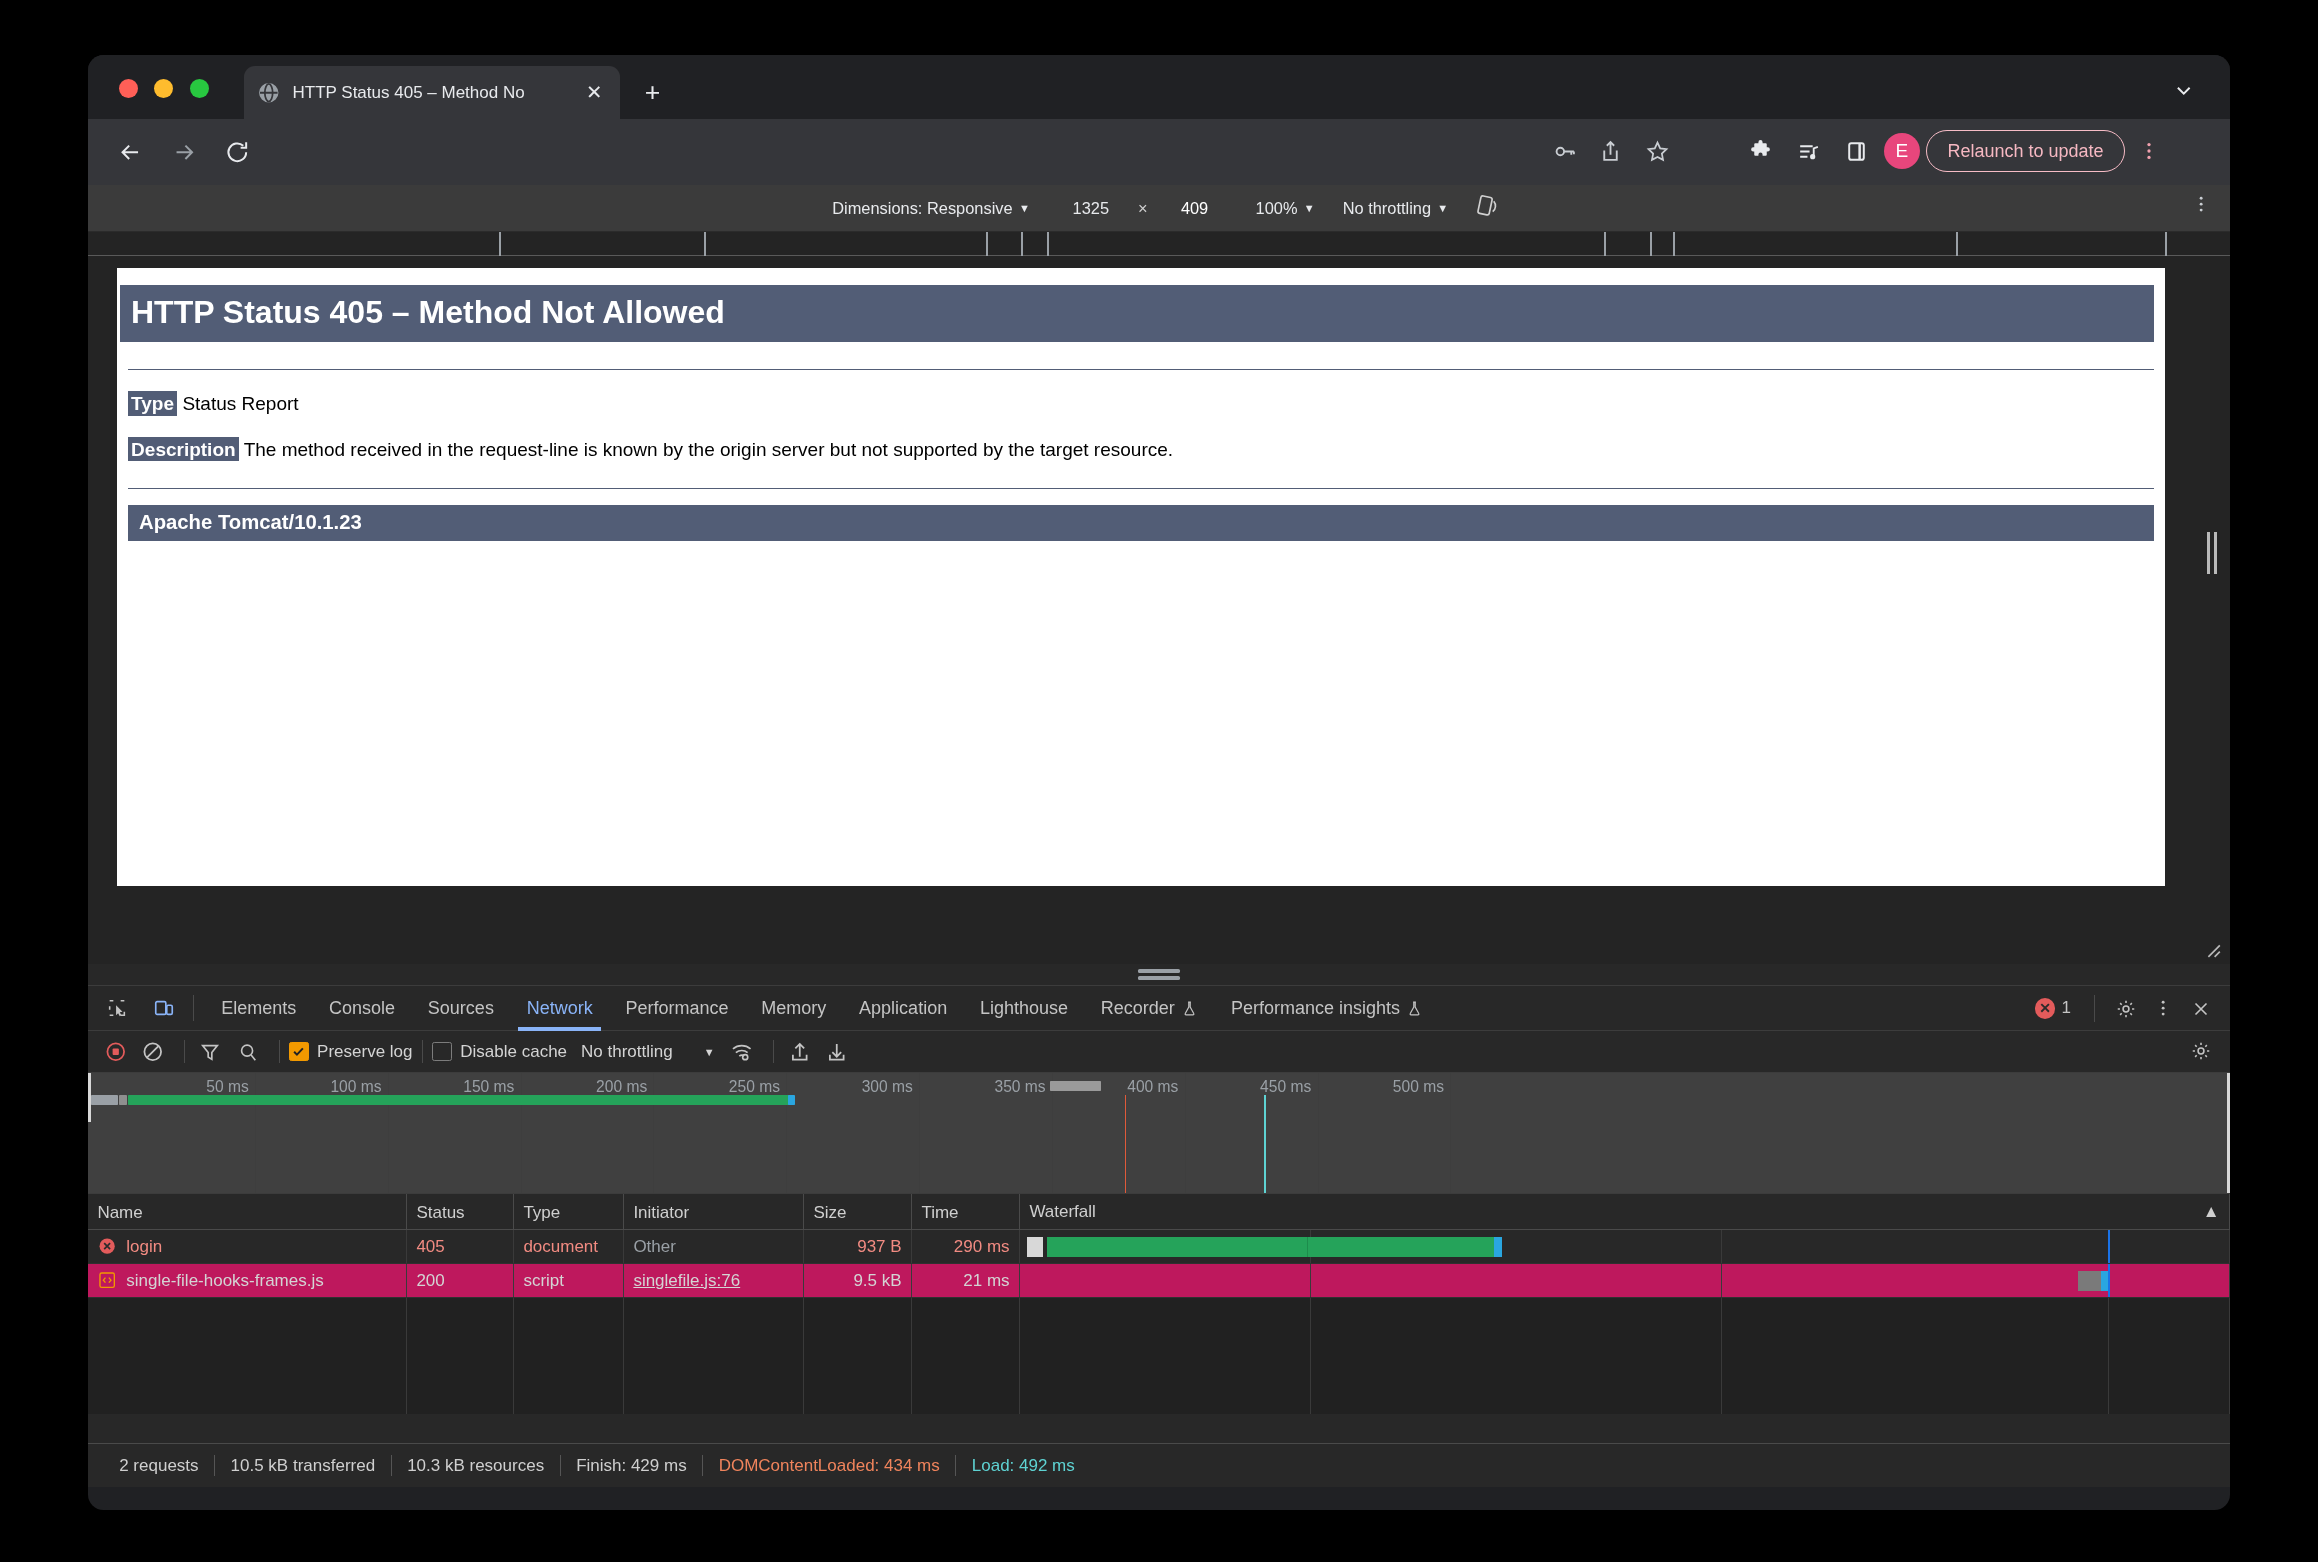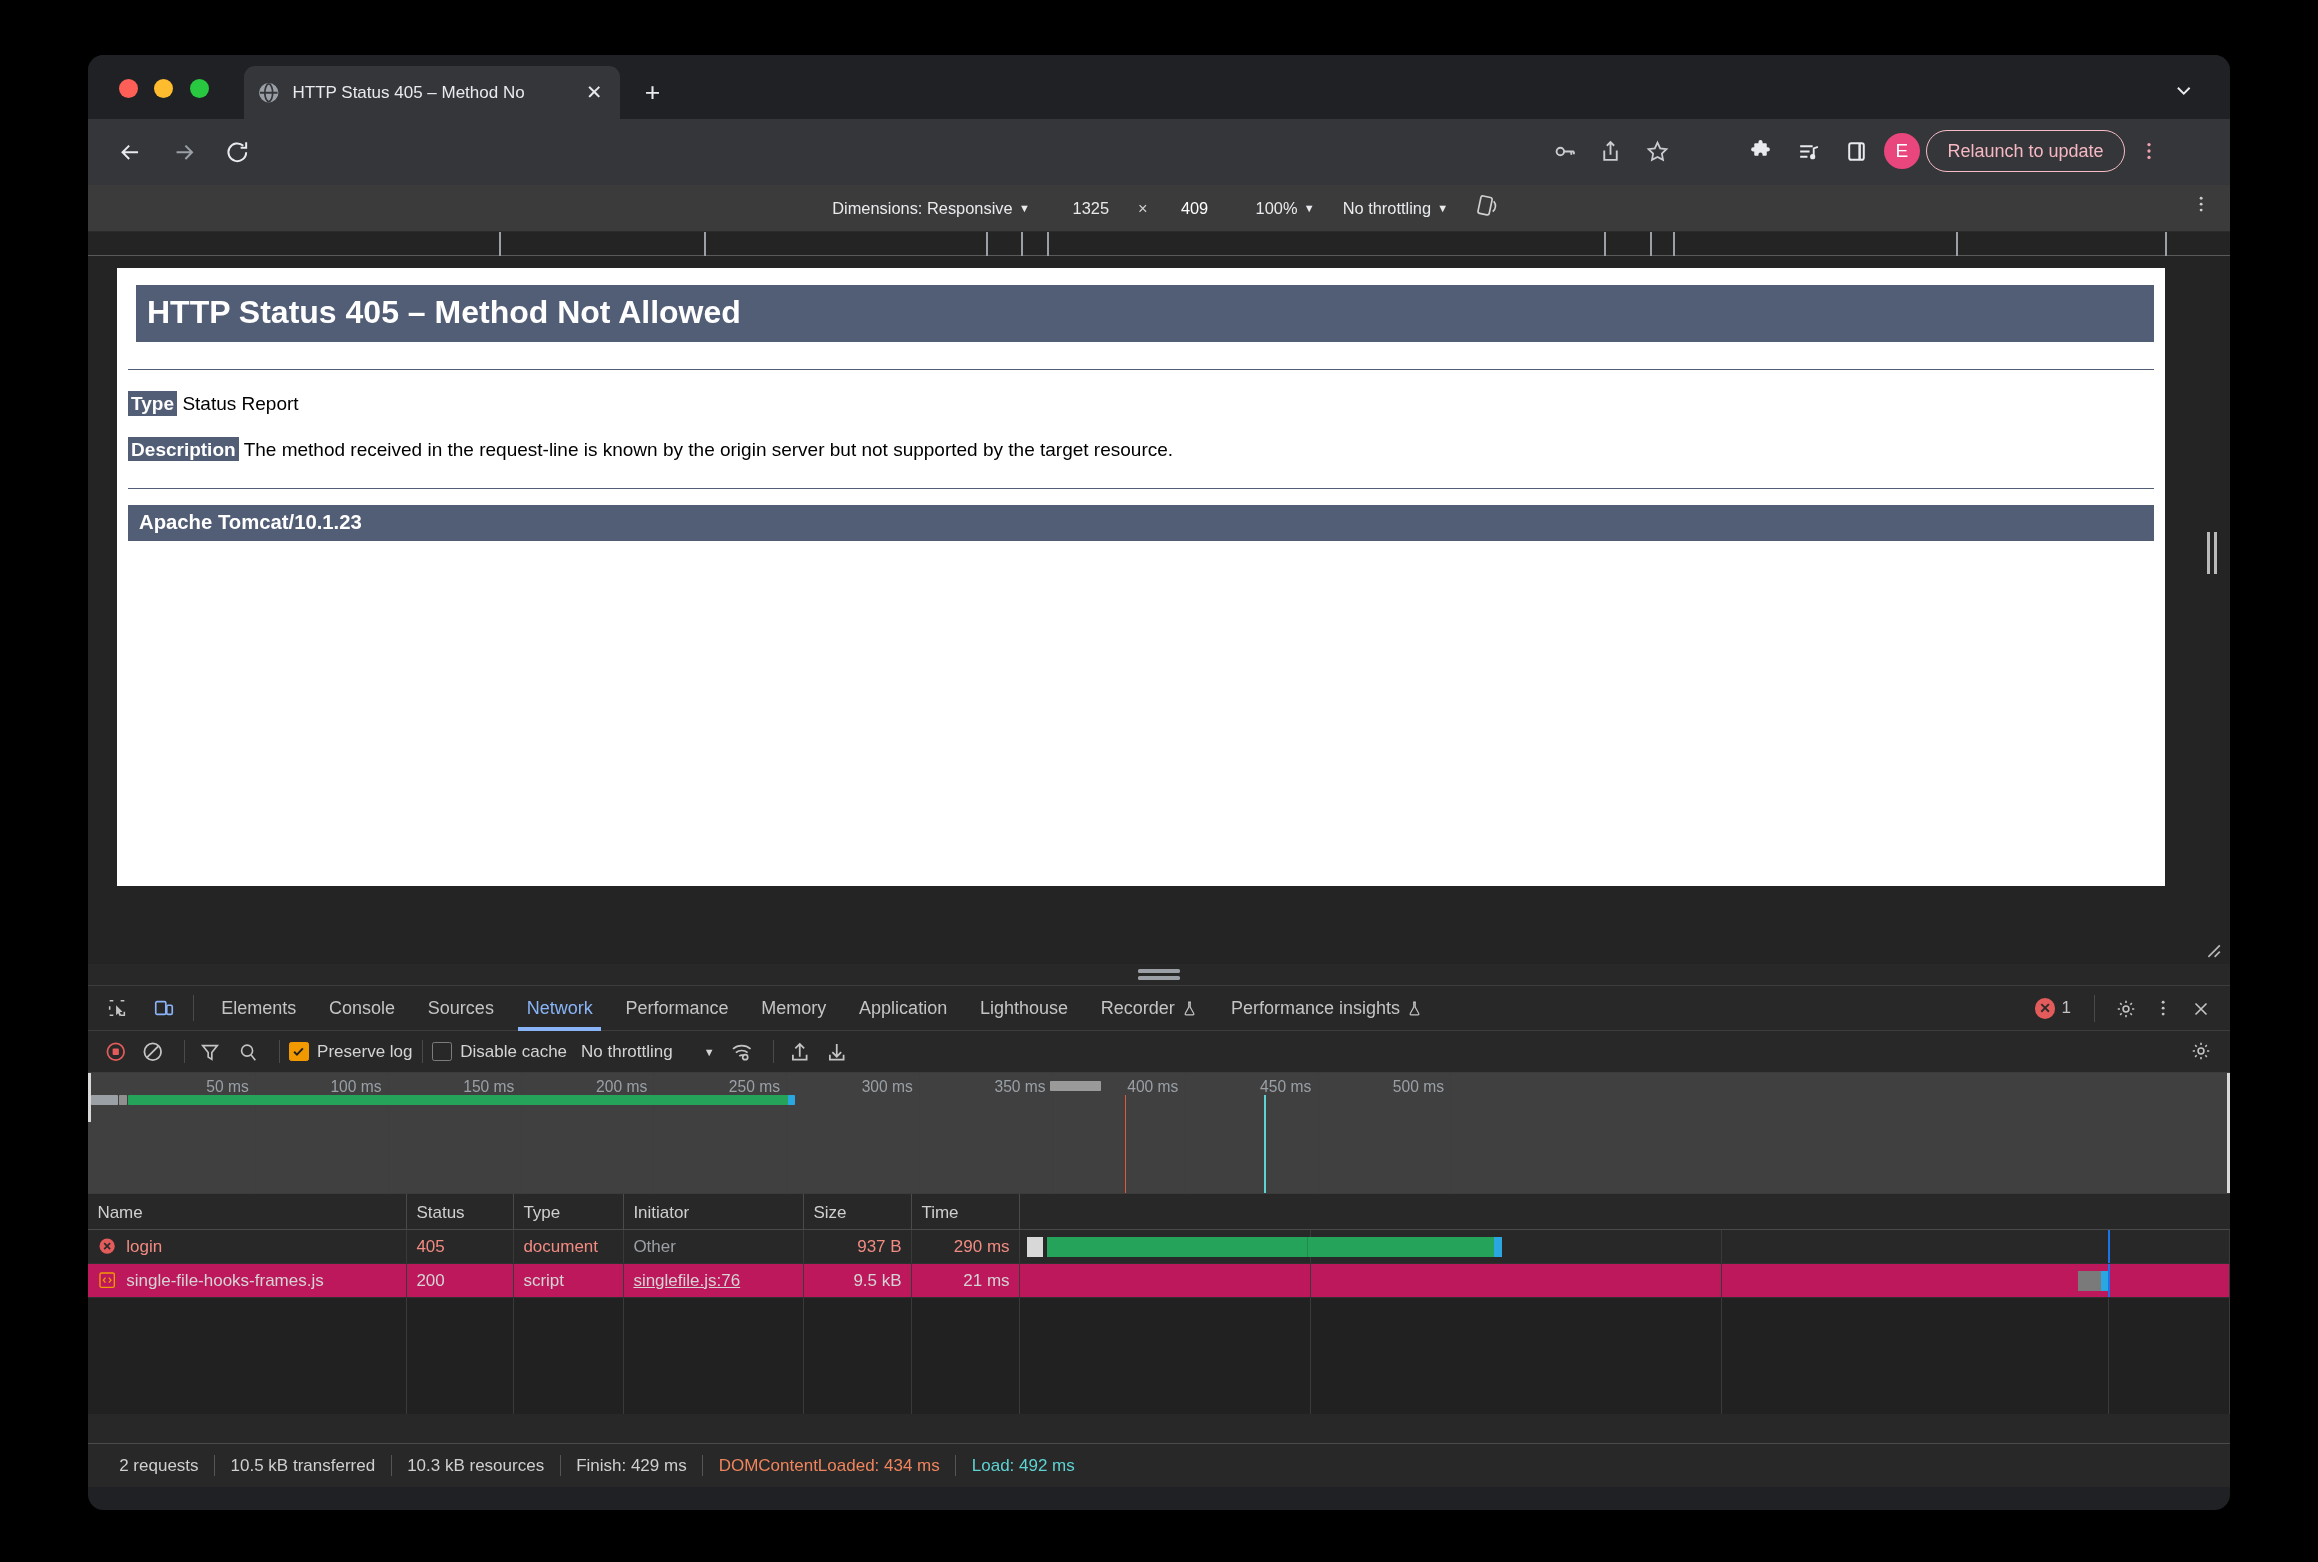--- a/index.html
+++ b/index.html
@@ -176,21 +176,21 @@
     padding: 0;
     font-family: "Liberation Sans", sans-serif;
     color: #000;
   }
   .tomcat h1 {
     background: #525D76;
     color: #ffffff;
     font-size: 32px;
     font-weight: bold;
     padding: 9.4px 0 11px 11px;
-    margin: 17px 11px 0 19px;
+    margin: 17px 11px 0 3px;
   }
   .tomcat hr { border: none; border-top: 1.6px solid #525D76; margin: 26.6px 11px 0 11px; }
   .tomcat p {
     font-size: 19px;
     margin: 22px 11px 0 11px;
     line-height: 1.25;
   }
   .tomcat p b {
     background: #525D76; color: #ffffff;
     font-weight: bold; padding: 1.6px 3.1px;
@@ -781,20 +781,24 @@
       </div>
 
     <div class="net-table">
       <div class="th-row" id="th-row">
           <div class="th" style="width: 319px; flex: 0 0 auto;"><span>Name</span></div>
           <div class="th" style="width: 107px; flex: 0 0 auto;"><span>Status</span></div>
           <div class="th" style="width: 110px; flex: 0 0 auto;"><span>Type</span></div>
           <div class="th" style="width: 180px; flex: 0 0 auto;"><span>Initiator</span></div>
           <div class="th" style="width: 108px; flex: 0 0 auto;"><span>Size</span></div>
           <div class="th" style="width: 108px; flex: 0 0 auto;"><span>Time</span></div>
+          <div class="th" style="flex: 1 1 auto; display: flex; justify-content: space-between; align-items: center;">
+            <span>Waterfall</span>
+            <span style="color: rgb(207, 207, 207);">▲</span>
+          </div>
         </div>
       <div id="tbody">
           <div class="tr even">
             <div class="td err" style="width: 319px; flex: 0 0 auto;">
               <span class="row-icon"><svg width="20.3" height="20.3" viewBox="0 0 24 24">
                   <circle cx="12" cy="12" r="9" fill="#e35b5b"></circle>
                   <path d="M8.5 8.5l7 7M15.5 8.5l-7 7" stroke="#2b2b2b" stroke-width="2"></path>
                 </svg></span>
               <span>login</span>
             </div>

